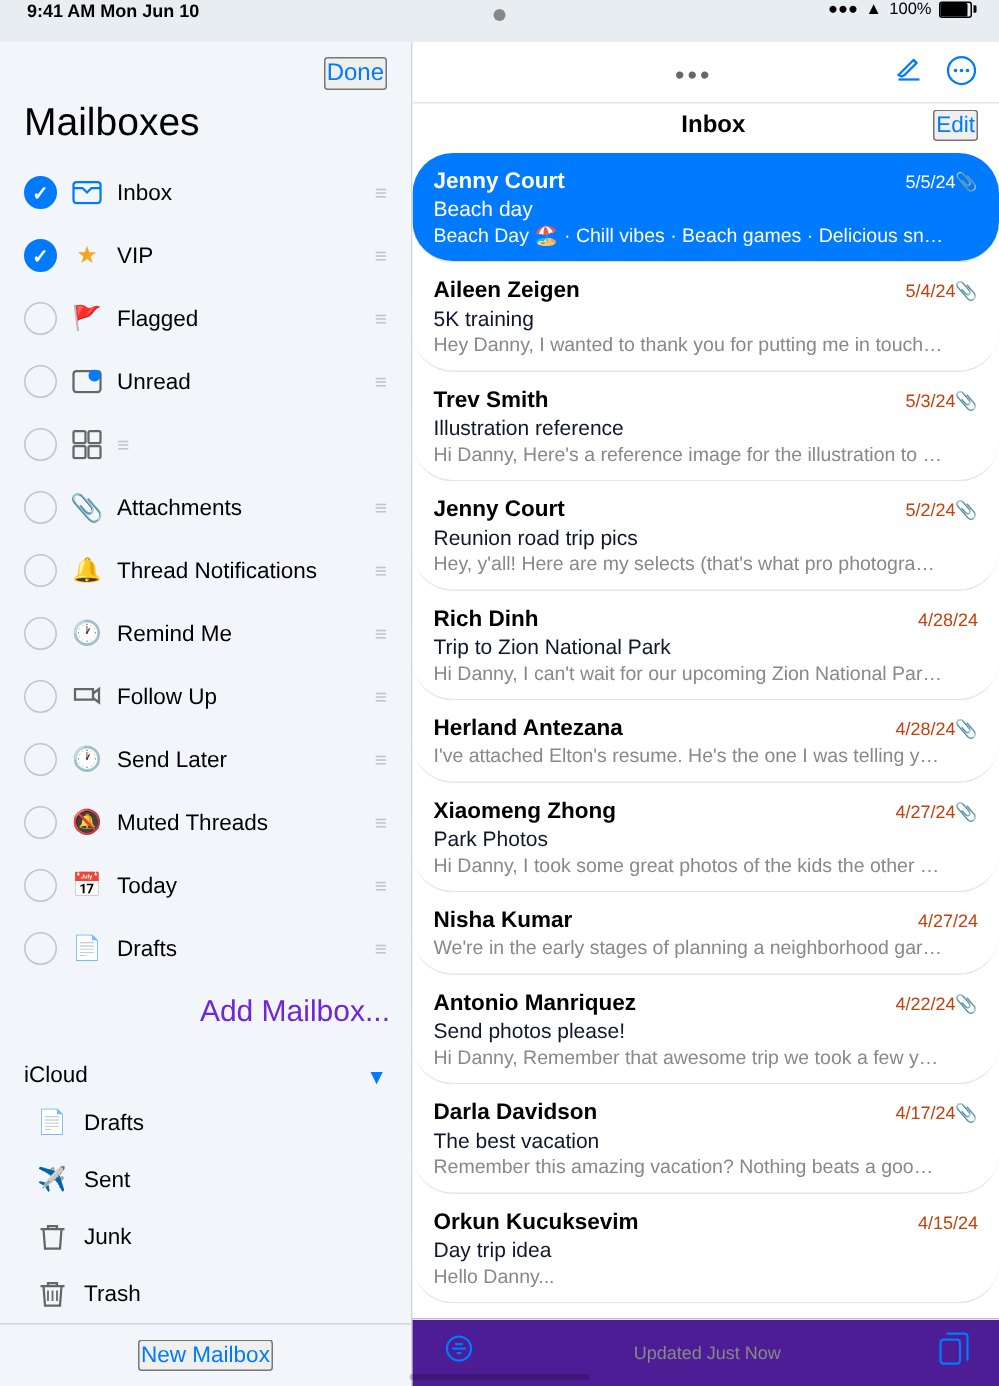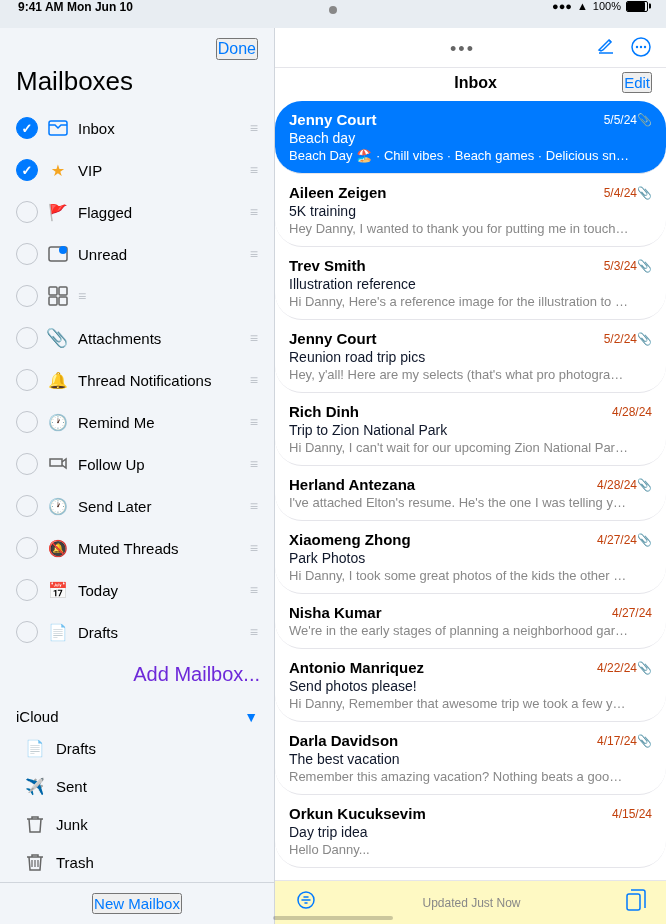--- a/index.html
+++ b/index.html
@@ -349,21 +349,21 @@
       max-width: 340px;
     }
 
     
     .bottom-bar {
       display: flex;
       align-items: center;
       justify-content: space-between;
       padding: 8px 20px;
       border-top: 1px solid #e5e5ea;
-      background: #fef9c3;
+      background: #4c1d95;
     }
     .bottom-icon {
       font-size: 20px;
       color: #007aff;
       cursor: pointer;
     }
     .bottom-status {
       font-size: 12px;
       color: #888;
       text-align: center;

